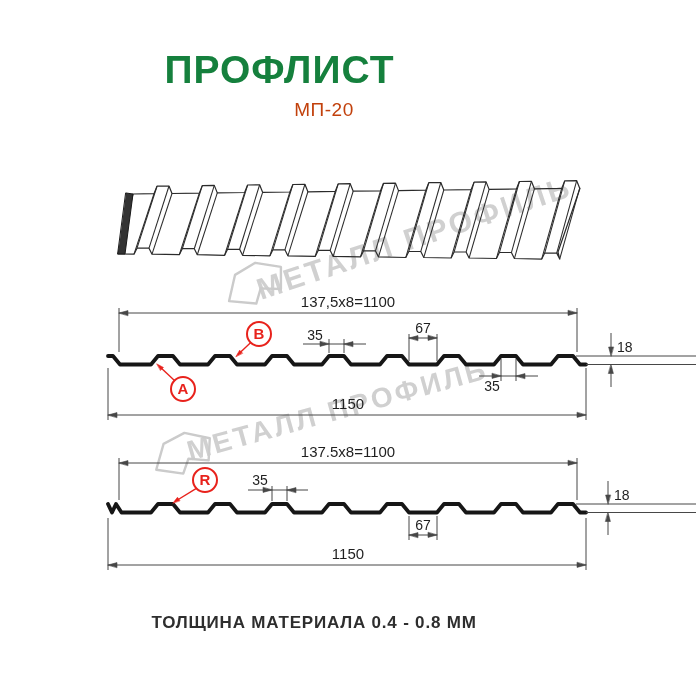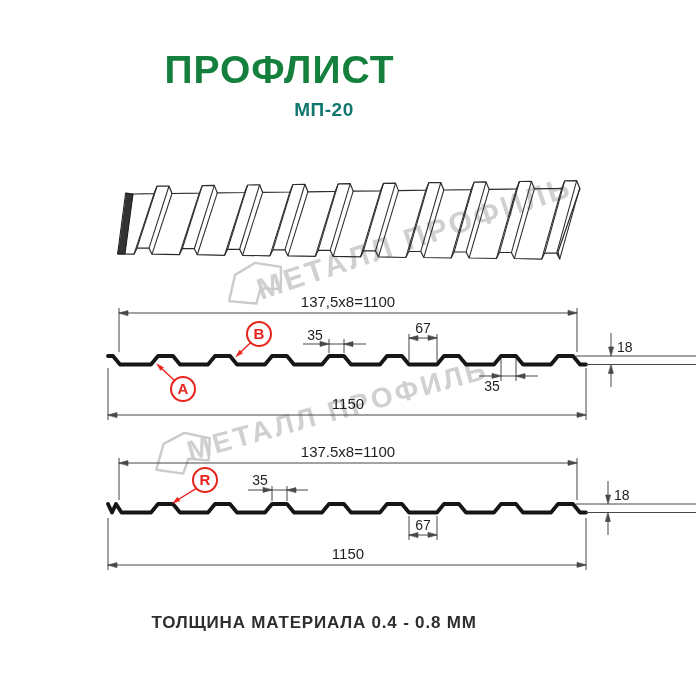--- a/index.html
+++ b/index.html
@@ -1,21 +1,21 @@
 <!DOCTYPE html>
 <html><head>
 <meta charset="utf-8">
 <style>
   html,body{margin:0;padding:0;}
   body{width:700px;height:700px;background:#ffffff;position:relative;overflow:hidden;
        font-family:"Liberation Sans", sans-serif;}
   .page-title{position:absolute;top:48px;left:0;width:559px;text-align:center;
        font-size:39px;font-weight:bold;letter-spacing:1px;color:#15803d;}
   .page-subtitle{position:absolute;top:99px;left:0;width:648px;text-align:center;
-       font-size:19px;font-weight:bold;letter-spacing:.5px;color:#0f766e;}
+       font-size:19px;font-weight:normal;letter-spacing:.5px;color:#c2410c;}
   .footer-note{position:absolute;top:613px;left:0;width:628px;text-align:center;
        font-size:17px;font-weight:bold;letter-spacing:.8px;color:#2e2e2e;}
   svg{position:absolute;left:0;top:0;}
   text{font-family:"Liberation Sans", sans-serif;}
 </style>
 </head>
 <body>
 
 <div class="page-title">ПРОФЛИСТ</div>
 <div class="page-subtitle">МП-20</div>

